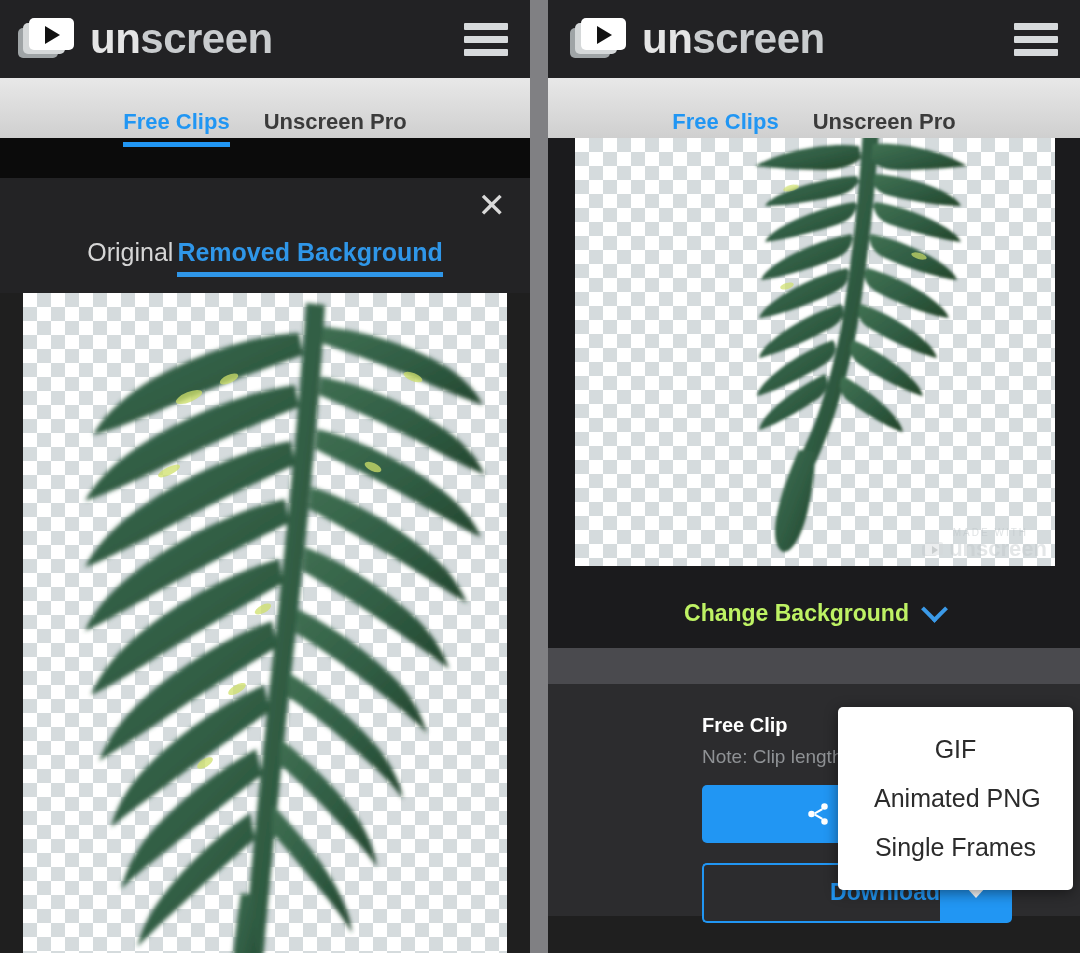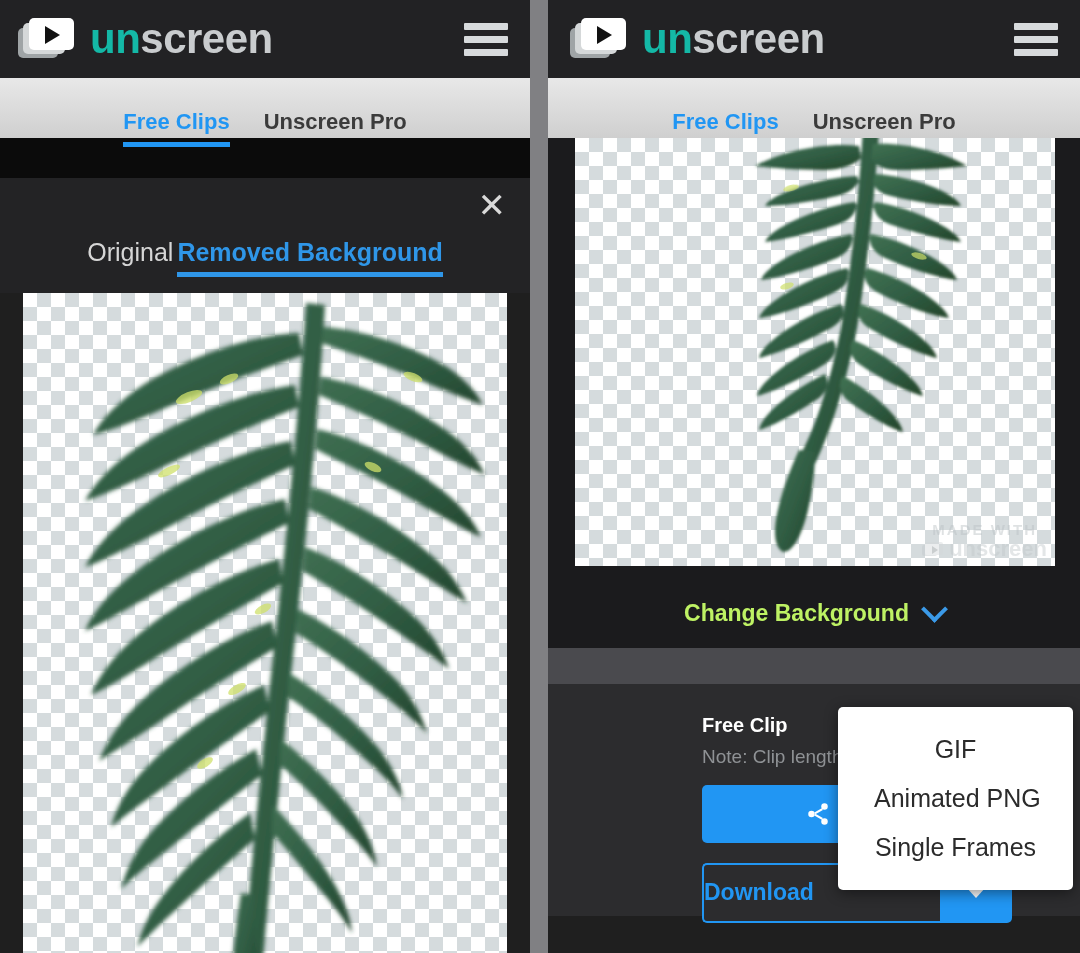--- a/index.html
+++ b/index.html
@@ -82,21 +82,21 @@
     border-top: 9px solid transparent;
     border-bottom: 9px solid transparent;
   }
   .logo-text {
     font-size: 42px;
     font-weight: 700;
     letter-spacing: -0.5px;
     color: #c9ccce;
     line-height: 1;
   }
-  .logo-text .lt-dark { color: #14b8a6; }
+  .logo-text .lt-dark { color: #e5e5e5; }
 
   .hamburger {
     margin-left: auto;
     width: 44px; height: 33px;
     display: flex;
     flex-direction: column;
     justify-content: space-between;
     cursor: pointer;
   }
   .hamburger span {
@@ -221,25 +221,25 @@
   }
   .watermark {
     position: absolute;
     right: 8px; bottom: 6px;
     text-align: right;
     opacity: 0.45;
     pointer-events: none;
     user-select: none;
   }
   .wm-top {
-    font-size: 15px;
+    font-size: 10px;
     letter-spacing: 2px;
     color: #b9c0c3;
-    font-weight: 700;
-    margin-right: 10px;
+    font-weight: 400;
+    margin-right: 19px;
   }
   .wm-main {
     display: flex;
     align-items: center;
     gap: 5px;
     justify-content: flex-end;
   }
   .wm-mark {
     position: relative;
     width: 22px; height: 16px;
@@ -347,21 +347,21 @@
     height: 60px;
   }
   .download-main {
     flex: 1;
     border: 2px solid #2196f3;
     border-right: none;
     border-radius: 5px 0 0 5px;
     background: #2c2c2e;
     display: flex;
     align-items: center;
-    justify-content: flex-start;
+    justify-content: flex-end;
     cursor: pointer;
   }
   .download-main span {
     color: #2196f3;
     font-size: 23px;
     font-weight: 700;
   }
   .download-caret {
     width: 72px;
     background: #2196f3;

